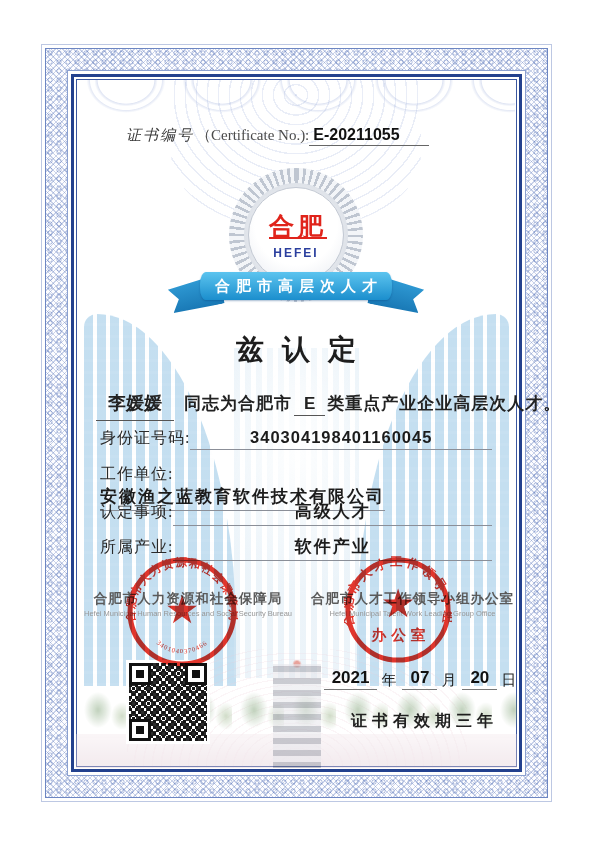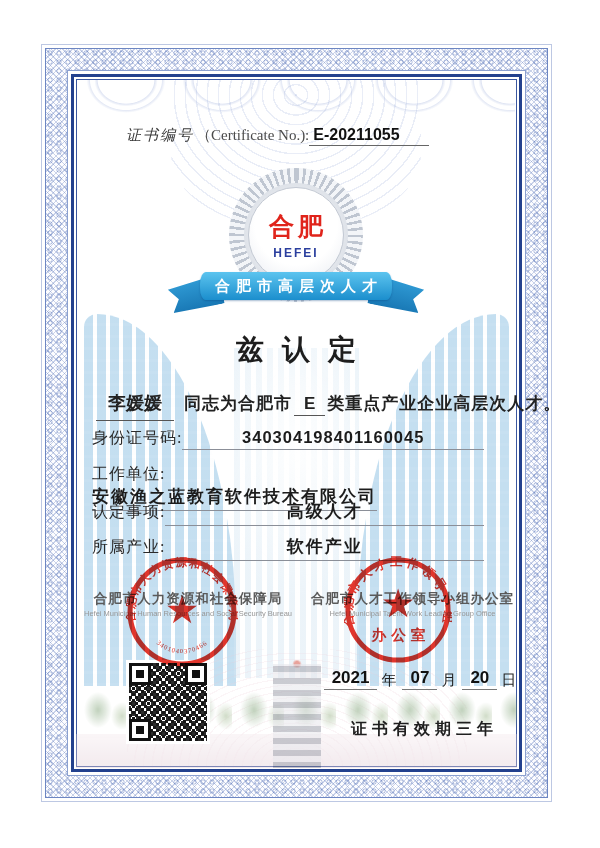--- a/index.html
+++ b/index.html
@@ -72,21 +72,21 @@
   .medal{position:absolute;top:168px;left:50%;transform:translateX(-50%);width:280px;text-align:center;z-index:3;}
   .burst{margin:0 auto;width:134px;height:134px;border-radius:50%;
         background:repeating-conic-gradient(#bfc6d1 0deg 2.6deg,#f3f5f8 2.6deg 6.4deg);
         display:flex;align-items:center;justify-content:center;}
   .burst-ring{width:104px;height:104px;border-radius:50%;
         background:radial-gradient(circle,#e7eaef 55%,#ced4dd 100%);
         display:flex;align-items:center;justify-content:center;}
   .burst-inner{width:94px;height:94px;border-radius:50%;border:1px solid #c3c9d3;
         background:radial-gradient(circle at 50% 38%,#fff 55%,#f0f2f6 82%,#dde2e9 100%);
         display:flex;flex-direction:column;align-items:center;justify-content:center;}
-  .city-cn{color:#e0241b;font-size:25px;font-weight:700;letter-spacing:4px;text-indent:4px;}
+  .city-cn{color:#e0241b;font-size:25px;font-weight:700;letter-spacing:4px;text-indent:4px;text-decoration:underline;}
   .city-en{color:#2b3f9e;font-size:12px;font-weight:700;letter-spacing:2px;margin-top:3px;
         font-family:"Liberation Sans",sans-serif;}
   .ribbon{position:relative;margin-top:-30px;height:40px;}
   .ribbon-wing{position:absolute;top:8px;width:52px;height:30px;background:linear-gradient(#2f9ad4,#1877b4);}
   .ribbon-wing.left{left:14px;transform:rotate(-14deg);clip-path:polygon(0 10%,100% 0,100% 100%,0 90%,16% 50%);}
   .ribbon-wing.right{right:14px;transform:rotate(14deg);clip-path:polygon(0 0,100% 10%,84% 50%,100% 90%,0 100%);}
   .ribbon-band{position:relative;margin:0 auto;width:192px;height:28px;z-index:2;
         background:linear-gradient(#5cc4ef,#1b8ecd);border-radius:6px/12px;
         display:flex;align-items:center;justify-content:center;
         color:#fff;font-size:15px;font-weight:600;letter-spacing:6px;text-indent:6px;
@@ -96,21 +96,21 @@
   .title{position:absolute;top:331px;left:0;width:100%;text-align:center;z-index:3;
         font-size:28px;font-weight:700;color:#1d1d1d;letter-spacing:18px;text-indent:18px;}
   .statement{position:absolute;top:391px;left:96px;right:88px;z-index:3;
         display:flex;align-items:baseline;font-size:17px;font-weight:600;color:#222;white-space:nowrap;}
   .st-name{border-bottom:1px solid #555;padding:0 12px 5px;font-size:18px;}
   .st-mid{margin-left:10px;letter-spacing:1px;}
   .st-grade{border-bottom:1px solid #555;padding:0 10px 1px;margin:0 2px;
         font-family:"Liberation Sans",sans-serif;font-weight:700;font-size:17px;}
   .st-tail{letter-spacing:1px;}
 
-  .field{position:absolute;left:92px;width:392px;display:flex;align-items:baseline;z-index:3;justify-content:center;}
+  .field{position:absolute;left:100px;width:392px;display:flex;align-items:baseline;z-index:3;justify-content:center;}
   .f-label{font-size:16px;color:#2b2b2b;letter-spacing:1px;white-space:nowrap;}
   .f-value{flex:1;text-align:center;border-bottom:1px solid #8b8f98;padding-bottom:2px;
         font-size:17px;font-weight:700;color:#1c1c1c;letter-spacing:2px;}
   .f-value.num{font-family:"Liberation Sans",sans-serif;letter-spacing:1px;font-size:16.5px;}
   .field.r1{top:428px;} .field.r2{top:464px;flex-direction:column;} .field.r3{top:500px;} .field.r4{top:535px;}
 
   
   .agencies{position:absolute;top:590px;left:84px;right:78px;display:flex;justify-content:space-between;z-index:3;}
   .agency{text-align:center;}
   .agency .cn{font-size:13.5px;color:#5a5a5a;letter-spacing:1px;font-weight:600;}
@@ -131,21 +131,21 @@
   .qr-eye::after{content:"";position:absolute;left:4px;top:4px;width:8px;height:8px;background:#111;}
   .qr-eye.tl{left:3px;top:3px;} .qr-eye.tr{right:3px;top:3px;} .qr-eye.bl{left:3px;bottom:3px;}
 
   
   .date-row{position:absolute;top:668px;left:318px;width:206px;z-index:4;
         display:flex;align-items:flex-end;justify-content:center;gap:4px;}
   .d-num{font-family:"Liberation Sans",sans-serif;font-weight:700;font-size:17px;color:#111;
         border-bottom:1px solid #777;padding:0 8px 1px;}
   .d-unit{font-size:15px;color:#222;margin-right:2px;}
   .validity{position:absolute;top:711px;left:322px;width:200px;text-align:center;z-index:4;
-        font-size:16px;font-weight:600;color:#1f1f1f;letter-spacing:5px;text-indent:5px;margin-top:8px;}
+        font-size:16px;font-weight:600;color:#1f1f1f;letter-spacing:5px;text-indent:5px;}
 </style>
 </head>
 <body>
 
 <div class="page">
 
   <div class="band"></div>
   <div class="band-hole"></div>
   <div class="frame"></div>
   <div class="lace-top"></div>

